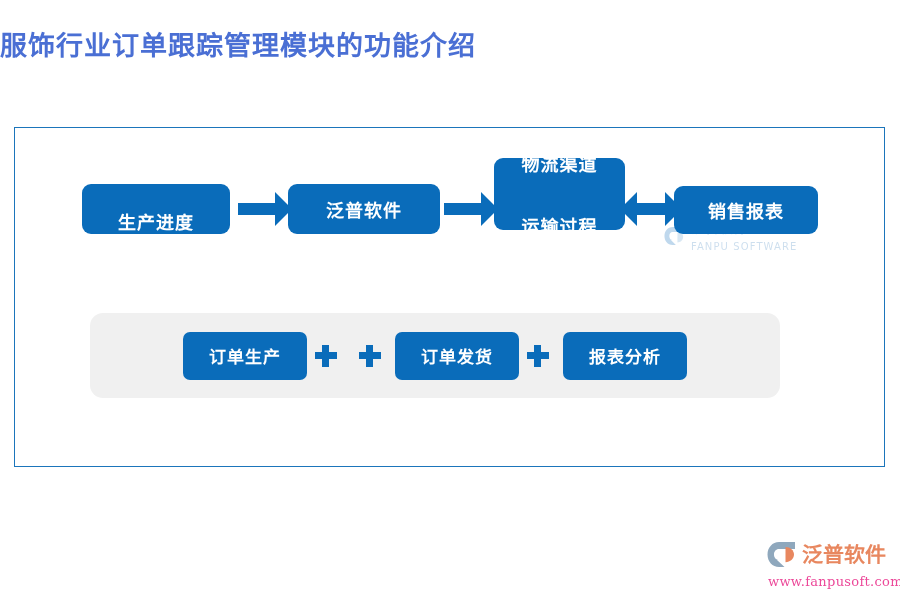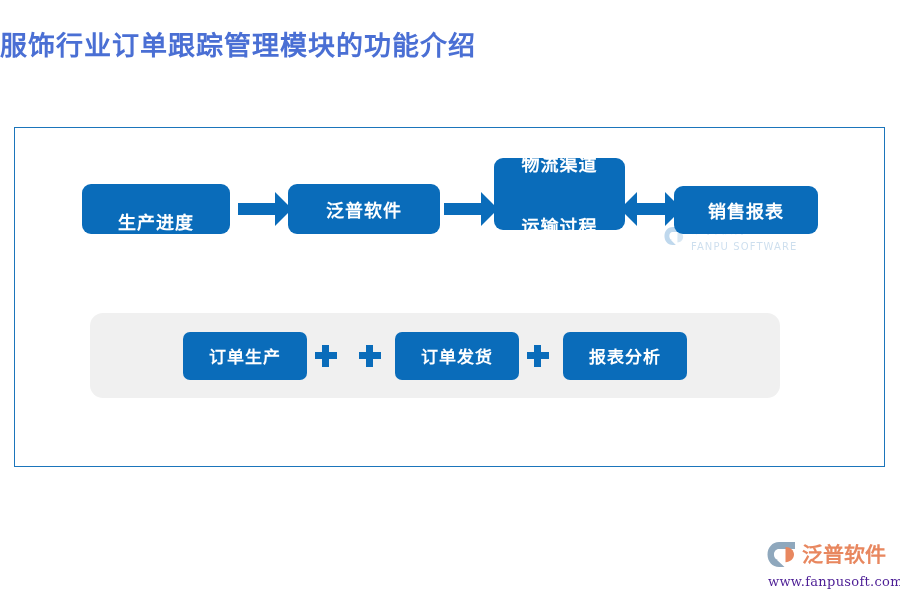--- a/index.html
+++ b/index.html
@@ -223,21 +223,21 @@
     font-size: 21px;
     font-weight: bold;
     color: #e8875f;
     letter-spacing: 0px;
     white-space: nowrap;
     line-height: 1;
   }
   .brand-url {
     font-family: "DejaVu Serif", "Liberation Serif", serif;
     font-size: 13px;
-    color: #4c1d95;
+    color: #ec4899;
     letter-spacing: 0.3px;
     margin-top: 4px;
     margin-left: 2px;
     white-space: nowrap;
   }
 </style>
 </head>
 <body>
 
 <div class="page-title">服饰行业订单跟踪管理模块的功能介绍</div>

